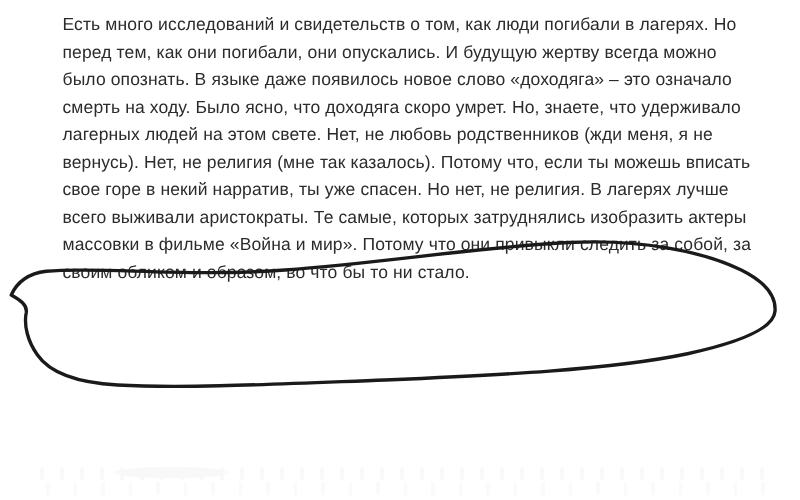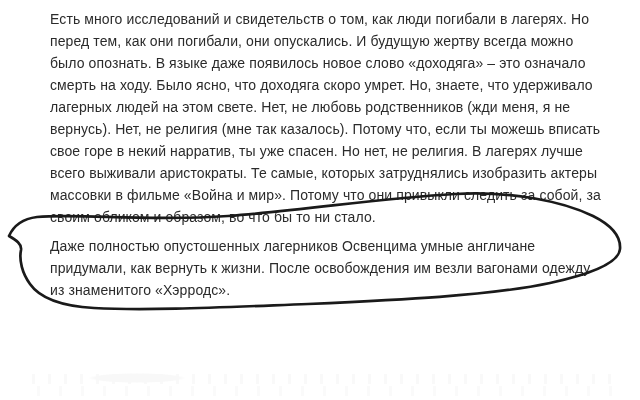--- a/index.html
+++ b/index.html
@@ -79,23 +79,20 @@
 перед тем, как они погибали, они опускались. И будущую жертву всегда можно
 было опознать. В языке даже появилось новое слово «доходяга» – это означало
 смерть на ходу. Было ясно, что доходяга скоро умрет. Но, знаете, что удерживало
 лагерных людей на этом свете. Нет, не любовь родственников (жди меня, я не
 вернусь). Нет, не религия (мне так казалось). Потому что, если ты можешь вписать
 свое горе в некий нарратив, ты уже спасен. Но нет, не религия. В лагерях лучше
 всего выживали аристократы. Те самые, которых затруднялись изобразить актеры
 массовки в фильме «Война и мир». Потому что они привыкли следить за собой, за
 своим обликом и образом, во что бы то ни стало.</p>
 
-    <p class="para p2">Даже полностью опустошенных лагерников Освенцима умные англичане
-придумали, как вернуть к жизни. После освобождения им везли вагонами одежду
-из знаменитого «Хэрродс».</p>
 
   </div>
 
   <svg class="annotation-svg" viewBox="0 0 640 400">
     <path d="M 9 236
              C 13 227, 21 219, 37 217
              C 80 213, 148 222, 228 216
              C 308 210, 380 198, 455 194
              C 512 191, 562 201, 593 216
              C 611 225, 621 236, 620 249

